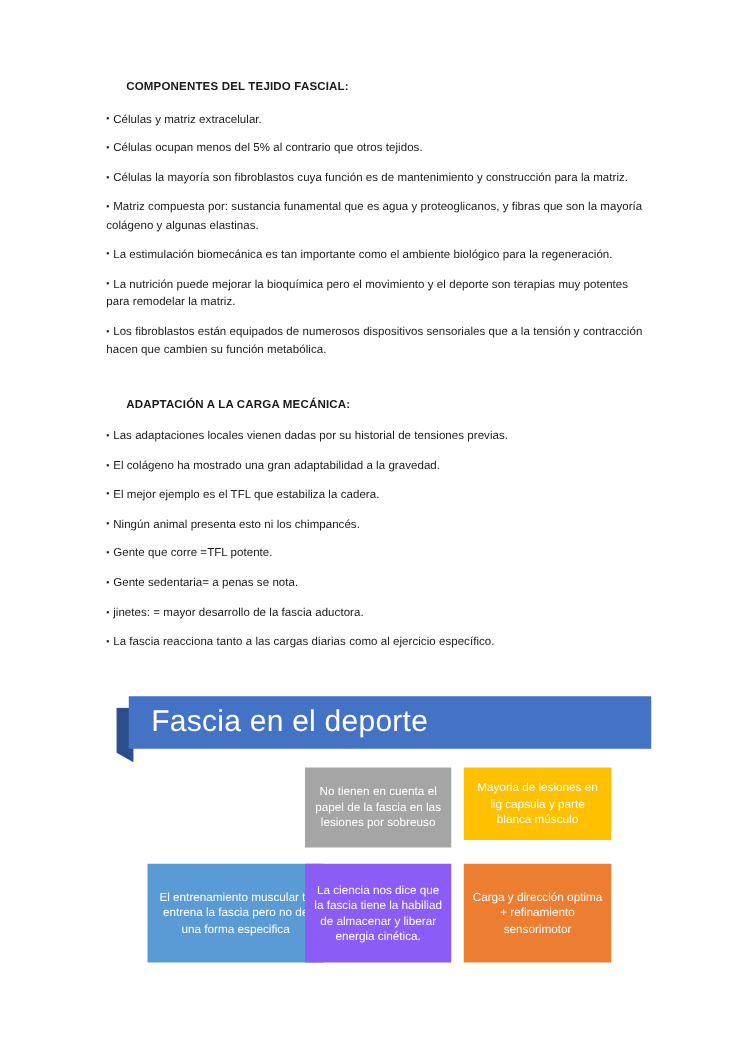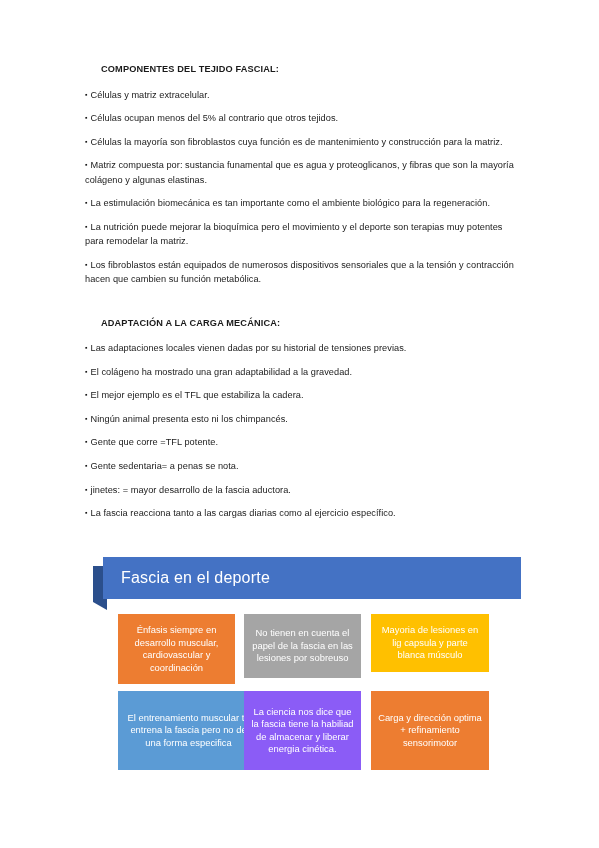--- a/index.html
+++ b/index.html
@@ -74,21 +74,21 @@
     left: 103px;
     top: 557px;
     width: 418px;
     height: 42px;
     background: #4472C4;
   }
   .ribbon-title {
     position: absolute;
     left: 121px;
     top: 566px;
-    font-size: 16px;
+    font-size: 24px;
     color: #FFFFFF;
     font-weight: normal;
     letter-spacing: 0.2px;
     line-height: 24px;
   }
 
   .box {
     position: absolute;
     display: flex;
     align-items: center;
@@ -142,23 +142,20 @@
     <p class="bullet-line"><span class="bullet-mark">▪</span><span>La fascia reacciona tanto a las cargas diarias como al ejercicio específico.</span></p>
 
   </div>
 
   <div id="graphic">
 
     <div class="ribbon-tail"></div>
     <div class="ribbon-bar"></div>
     <div class="ribbon-title">Fascia en el deporte</div>
 
-    <div class="box box-r1c1">
-      <span>Énfasis siempre en desarrollo muscular, cardiovascular y coordinación</span>
-    </div>
     <div class="box box-r1c2">
       <span>No tienen en cuenta el papel de la fascia en las lesiones por sobreuso</span>
     </div>
     <div class="box box-r1c3">
       <span>Mayoria de lesiones en lig capsula  y parte blanca músculo</span>
     </div>
 
     <div class="box box-r2c1">
       <span>El entrenamiento muscular tb entrena la fascia pero no de una forma especifica</span>
     </div>

